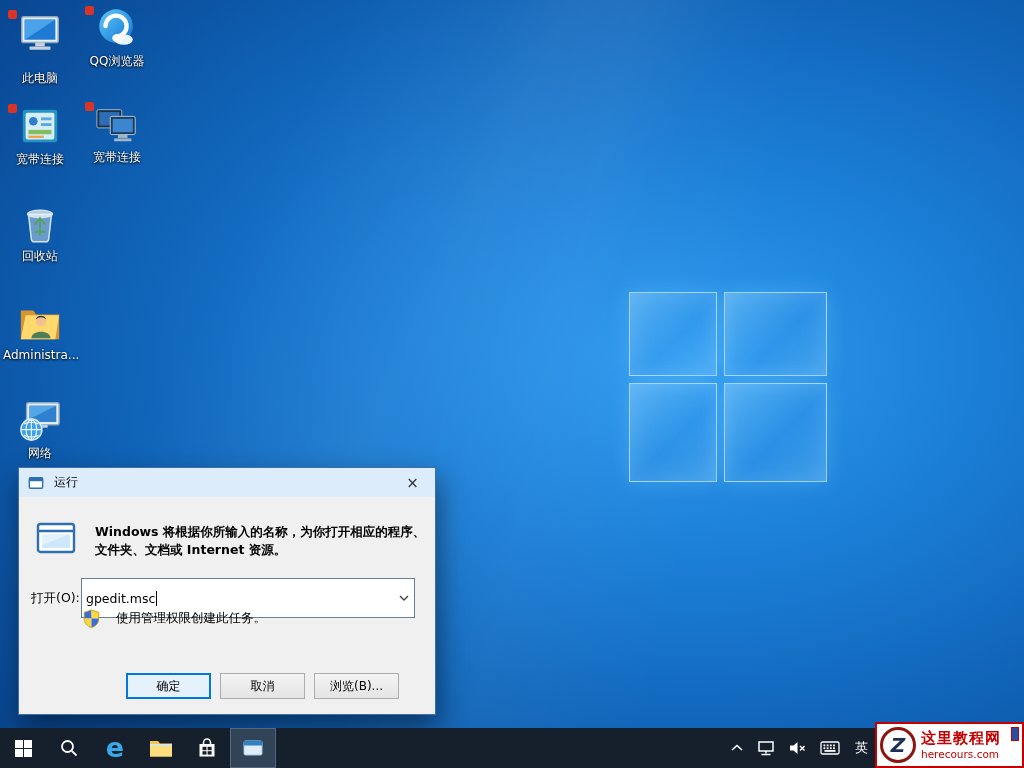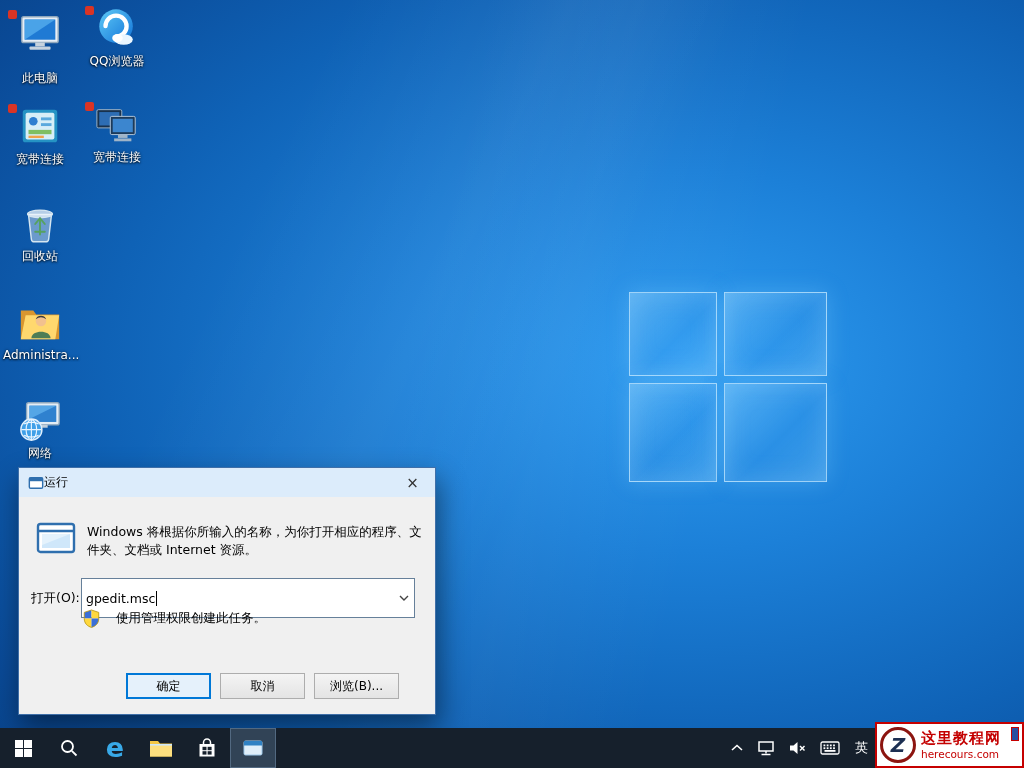--- a/index.html
+++ b/index.html
@@ -27,28 +27,28 @@
     text-shadow:0 1px 2px rgba(0,0,0,.9),0 0 3px rgba(0,0,0,.55);}
   .badge{position:absolute;left:-9px;top:0;width:9px;height:9px;background:#d93425;border-radius:2px;}
   #ic-thispc{left:3px;top:10px;gap:16px;}   #ic-qq{left:80px;top:6px;}
   #ic-cp{left:3px;top:104px;}      #ic-bb{left:80px;top:102px;}
   #ic-rb{left:3px;top:201px;}      #ic-admin{left:3px;top:300px;}
   #ic-net{left:3px;top:398px;}
 
   
   .run-dialog{position:absolute;left:18px;top:467px;width:418px;height:248px;background:#f0f0f0;
     border:1px solid #3f6fa8;box-shadow:3px 12px 26px rgba(0,0,0,.45);z-index:4;}
-  .rd-title{height:29px;background:#dcecfb;display:flex;align-items:center;padding-left:9px;gap:0;}
+  .rd-title{height:29px;background:#dcecfb;display:flex;align-items:center;padding-left:9px;gap:10px;}
   .rd-title svg{width:16px;height:16px;}
   .rd-title-text{font-size:12px;color:#000;}
   .rd-close{margin-left:auto;width:45px;height:29px;display:flex;align-items:center;justify-content:center;
     font-size:15px;color:#333;cursor:default;}
   .rd-body{position:relative;height:218px;font-size:12.5px;color:#000;}
   .rd-appicon{position:absolute;left:17px;top:24px;width:40px;height:34px;}
-  .rd-desc{position:absolute;left:68px;top:26px;width:338px;line-height:1.45;}
+  .rd-desc{position:absolute;left:76px;top:26px;width:338px;line-height:1.45;font-weight:bold;}
   .rd-open-row{position:absolute;left:12px;top:81px;right:20px;display:flex;align-items:center;}
   .rd-open-label{width:50px;font-size:12.5px;}
   .rd-combo{flex:1;height:40px;border:1px solid #66809a;background:#fff;display:flex;align-items:center;position:relative;padding-left:4px;}
   .rd-combo-text{font-size:12.5px;color:#000;}
   .caret{display:inline-block;width:1px;height:15px;background:#000;margin-left:1px;}
   .rd-combo-btn{position:absolute;right:0;top:0;width:21px;height:100%;display:flex;align-items:center;justify-content:center;background:#fff;}
   .rd-shield-row{position:absolute;left:64px;top:112px;display:flex;align-items:center;gap:16px;}
   .rd-shield-row svg{width:17px;height:19px;}
   .rd-buttons{position:absolute;left:0;top:176px;width:100%;display:flex;justify-content:flex-end;gap:9px;padding-right:36px;}
   .btn{width:85px;height:26px;display:flex;align-items:center;justify-content:center;font-size:12px;color:#000;

